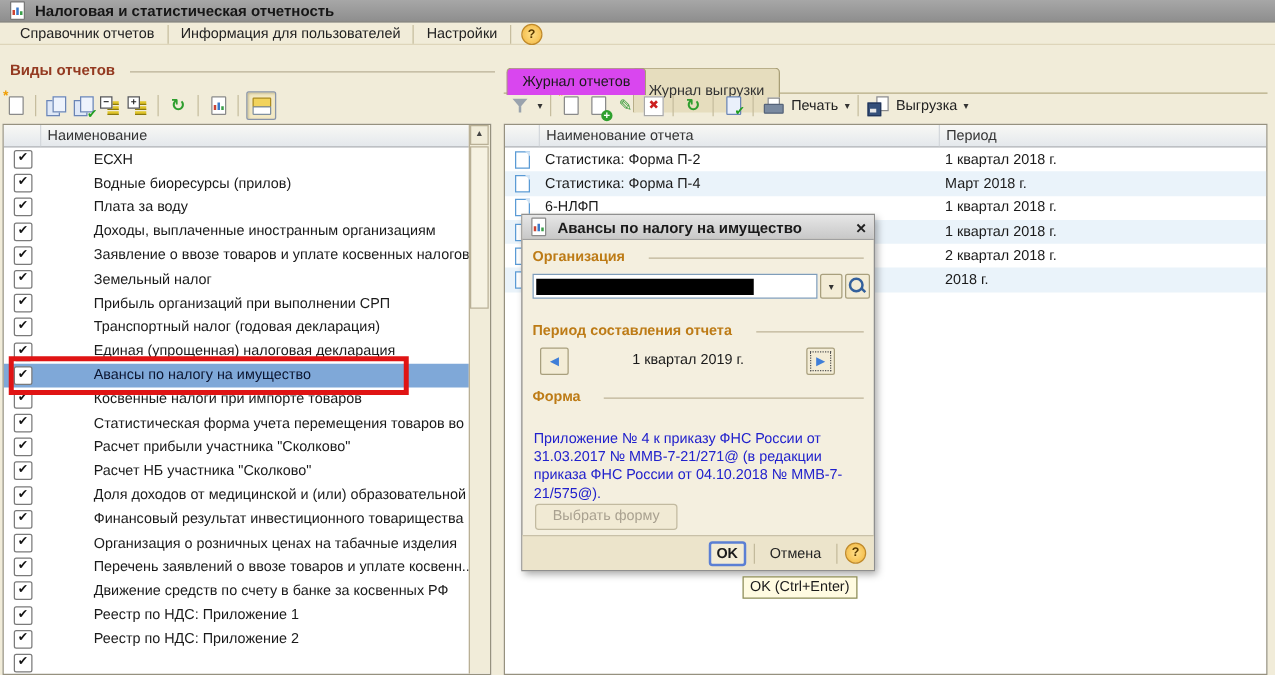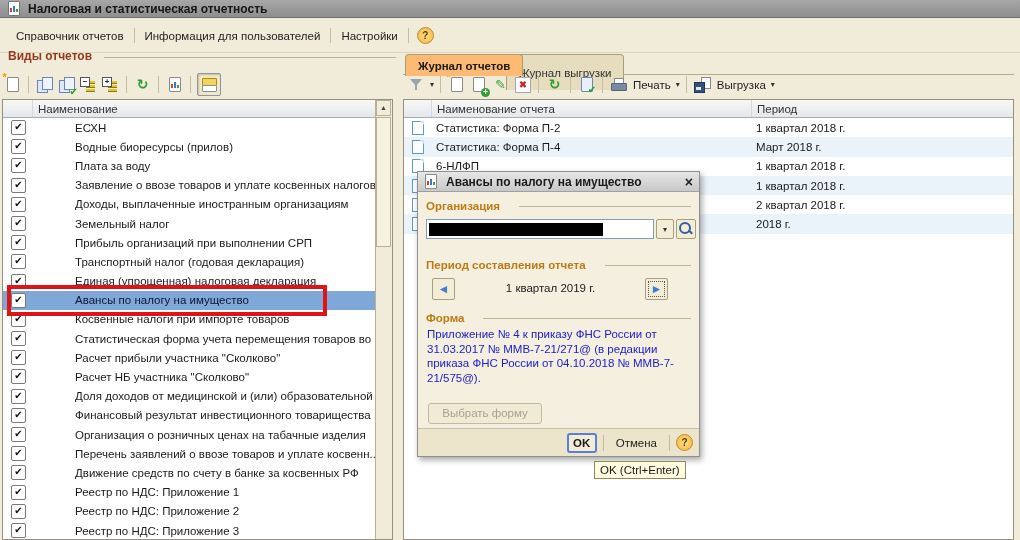--- a/index.html
+++ b/index.html
@@ -4,21 +4,21 @@
 <style>
   html,body{margin:0;padding:0;background:#d9d9d9;}
   #app{position:relative;width:1020px;height:540px;background:#f1ecd9;overflow:hidden;
        font-family:"Liberation Sans","DejaVu Sans",sans-serif;font-size:11.5px;color:#1a1a1a;}
 
   
   .titlebar{position:absolute;left:0;top:0;width:1020px;height:18px;
     background:linear-gradient(#a7a7a7,#8e8e8e);border-bottom:1px solid #6f6f6f;
     display:flex;align-items:center;padding-left:4px;box-sizing:border-box;}
   .titlebar .wt{font-weight:bold;color:#161616;font-size:12px;margin-left:5px;}
-  .menubar{position:absolute;left:0;top:19px;width:1020px;height:34px;display:flex;align-items:center;
+  .menubar{position:absolute;left:0;top:19px;width:1020px;height:17px;display:flex;align-items:center;
     padding-left:8px;box-sizing:border-box;border-bottom:1px solid #ded5ba;}
   .menu-item{padding:3px 8px;cursor:default;color:#222;}
   .msep{width:1px;height:15px;background:#c6bd9e;margin:0 2px;}
   .help-circle{width:15px;height:15px;border-radius:50%;background:radial-gradient(#ffe08a,#f2b53c);
     border:1px solid #c08a2a;display:inline-flex;align-items:center;justify-content:center;
     font-weight:bold;color:#5a3a00;font-size:10px;margin-left:6px;}
   .help-circle::after{content:"?";}
 
   
   .pane-title{position:absolute;left:8px;top:49px;font-weight:bold;color:#943a21;font-size:12px;}
@@ -62,21 +62,21 @@
   .printer i.pp{position:absolute;left:5px;top:2px;width:8px;height:5px;background:#fff;border:1px solid #8a8a8a;}
   .floppy i.fd{position:absolute;left:1px;top:6px;width:9px;height:9px;background:#35507a;border:1px solid #22355a;}
   .floppy i.fl{position:absolute;left:3px;top:11px;width:5px;height:3px;background:#e8e8e8;}
   .floppy i.fp{position:absolute;left:8px;top:1px;width:8px;height:10px;background:#fff;border:1px solid #8a8a8a;}
 
   
   .tabline{position:absolute;left:403px;top:74px;width:611px;height:1px;background:#b5ab84;}
   .tab{position:absolute;top:54px;height:36px;border:1px solid #a89e76;border-bottom:none;
       border-radius:4px 4px 0 0;display:flex;align-items:center;justify-content:center;
       padding:0 12px;box-sizing:border-box;cursor:default;}
-  .tab.active{left:405px;background:#fdba74;height:22px;z-index:3;font-weight:bold;}
+  .tab.active{left:405px;background:#d946ef;height:22px;z-index:3;font-weight:normal;}
   .tab.inactive{left:506px;background:#e6ddbe;color:#333;}
 
   
   .lframe{position:absolute;left:2px;top:99px;width:391px;height:441px;border:1px solid #96917f;
       background:#fff;box-sizing:border-box;overflow:hidden;}
   .lheader{position:absolute;left:0;top:0;width:374px;height:18px;
       background:linear-gradient(#f8f8f5,#e4e8ec);border-bottom:1px solid #a9adb2;box-sizing:border-box;
       color:#333;display:flex;align-items:center;}
   .lheader .cbcol{width:29px;height:100%;border-right:1px solid #d4d8dc;}
   .lheader .nm{padding-left:5px;}
@@ -140,21 +140,21 @@
   .mag{width:8px;height:8px;border:2px solid #33609c;border-radius:50%;position:relative;margin:-2px 0 0 -3px;}
   .mag::after{content:"";position:absolute;left:7px;top:7px;width:5px;height:2px;background:#33609c;
       transform:rotate(45deg);}
   .nav-btn{position:absolute;width:23px;height:22px;background:#f3ecd6;border:1px solid #a89f7d;border-radius:2px;
       box-sizing:border-box;text-align:center;line-height:20px;color:#3f7ed8;font-size:12px;}
   .nav-btn.prev{left:14px;top:106px;}
   .nav-btn.prev::after{content:"\25C4";}
   .nav-btn.next{left:227px;top:106px;outline:1px dotted #555;outline-offset:-4px;}
   .nav-btn.next::after{content:"\25BA";}
   .period-txt{position:absolute;left:45px;top:110px;width:175px;text-align:center;color:#1a1a1a;}
-  .form-text{position:absolute;left:9px;top:155px;width:262px;color:#2121cc;line-height:14.5px;}
+  .form-text{position:absolute;left:9px;top:172px;width:262px;color:#2121cc;line-height:14.5px;}
   .sel-form-btn{position:absolute;left:10px;top:231px;width:114px;height:21px;background:#f1ead4;
       border:1px solid #c2baa0;border-radius:3px;color:#a9a190;text-align:center;line-height:19px;box-sizing:border-box;}
   .dlg-footer{position:absolute;left:0;bottom:0;width:100%;height:28px;background:#ece4cb;
       border-top:1px solid #c8c0a8;display:flex;align-items:center;justify-content:flex-end;
       padding-right:6px;box-sizing:border-box;gap:6px;}
   .ok-btn{min-width:30px;height:20px;background:#f3ecd6;border:2px solid #5b7fd4;border-radius:3px;
       font-weight:bold;text-align:center;line-height:16px;padding:0 4px;box-sizing:border-box;}
   .flat-btn{padding:2px 6px;color:#222;}
   .fsep{width:1px;height:16px;background:#c3ba9c;}
 
@@ -299,28 +299,28 @@
         <div class="lrow">
           <span class="cb"></span>
           <span class="txt">Водные биоресурсы (прилов)</span>
         </div>
         <div class="lrow">
           <span class="cb"></span>
           <span class="txt">Плата за воду</span>
         </div>
         <div class="lrow">
           <span class="cb"></span>
+          <span class="txt">Доходы, выплаченные иностранным организациям</span>
+        </div>
+        <div class="lrow">
+          <span class="cb"></span>
           <span class="txt">Заявление о ввозе товаров и уплате косвенных налогов</span>
         </div>
         <div class="lrow">
           <span class="cb"></span>
-          <span class="txt">Доходы, выплаченные иностранным организациям</span>
-        </div>
-        <div class="lrow">
-          <span class="cb"></span>
           <span class="txt">Земельный налог</span>
         </div>
         <div class="lrow">
           <span class="cb"></span>
           <span class="txt">Прибыль организаций при выполнении СРП</span>
         </div>
         <div class="lrow">
           <span class="cb"></span>
           <span class="txt">Транспортный налог (годовая декларация)</span>
         </div>
@@ -371,21 +371,20 @@
         <div class="lrow">
           <span class="cb"></span>
           <span class="txt">Реестр по НДС: Приложение 1</span>
         </div>
         <div class="lrow">
           <span class="cb"></span>
           <span class="txt">Реестр по НДС: Приложение 2</span>
         </div>
         <div class="lrow">
           <span class="cb"></span>
-          <span class="txt">Реестр по НДС: Приложение 3</span>
         </div>
       </div>
     <div class="vsb">
       <span class="up"></span>
       <span class="thumb"></span>
     </div>
   </div>
 
   <div class="redbox"></div>
 

